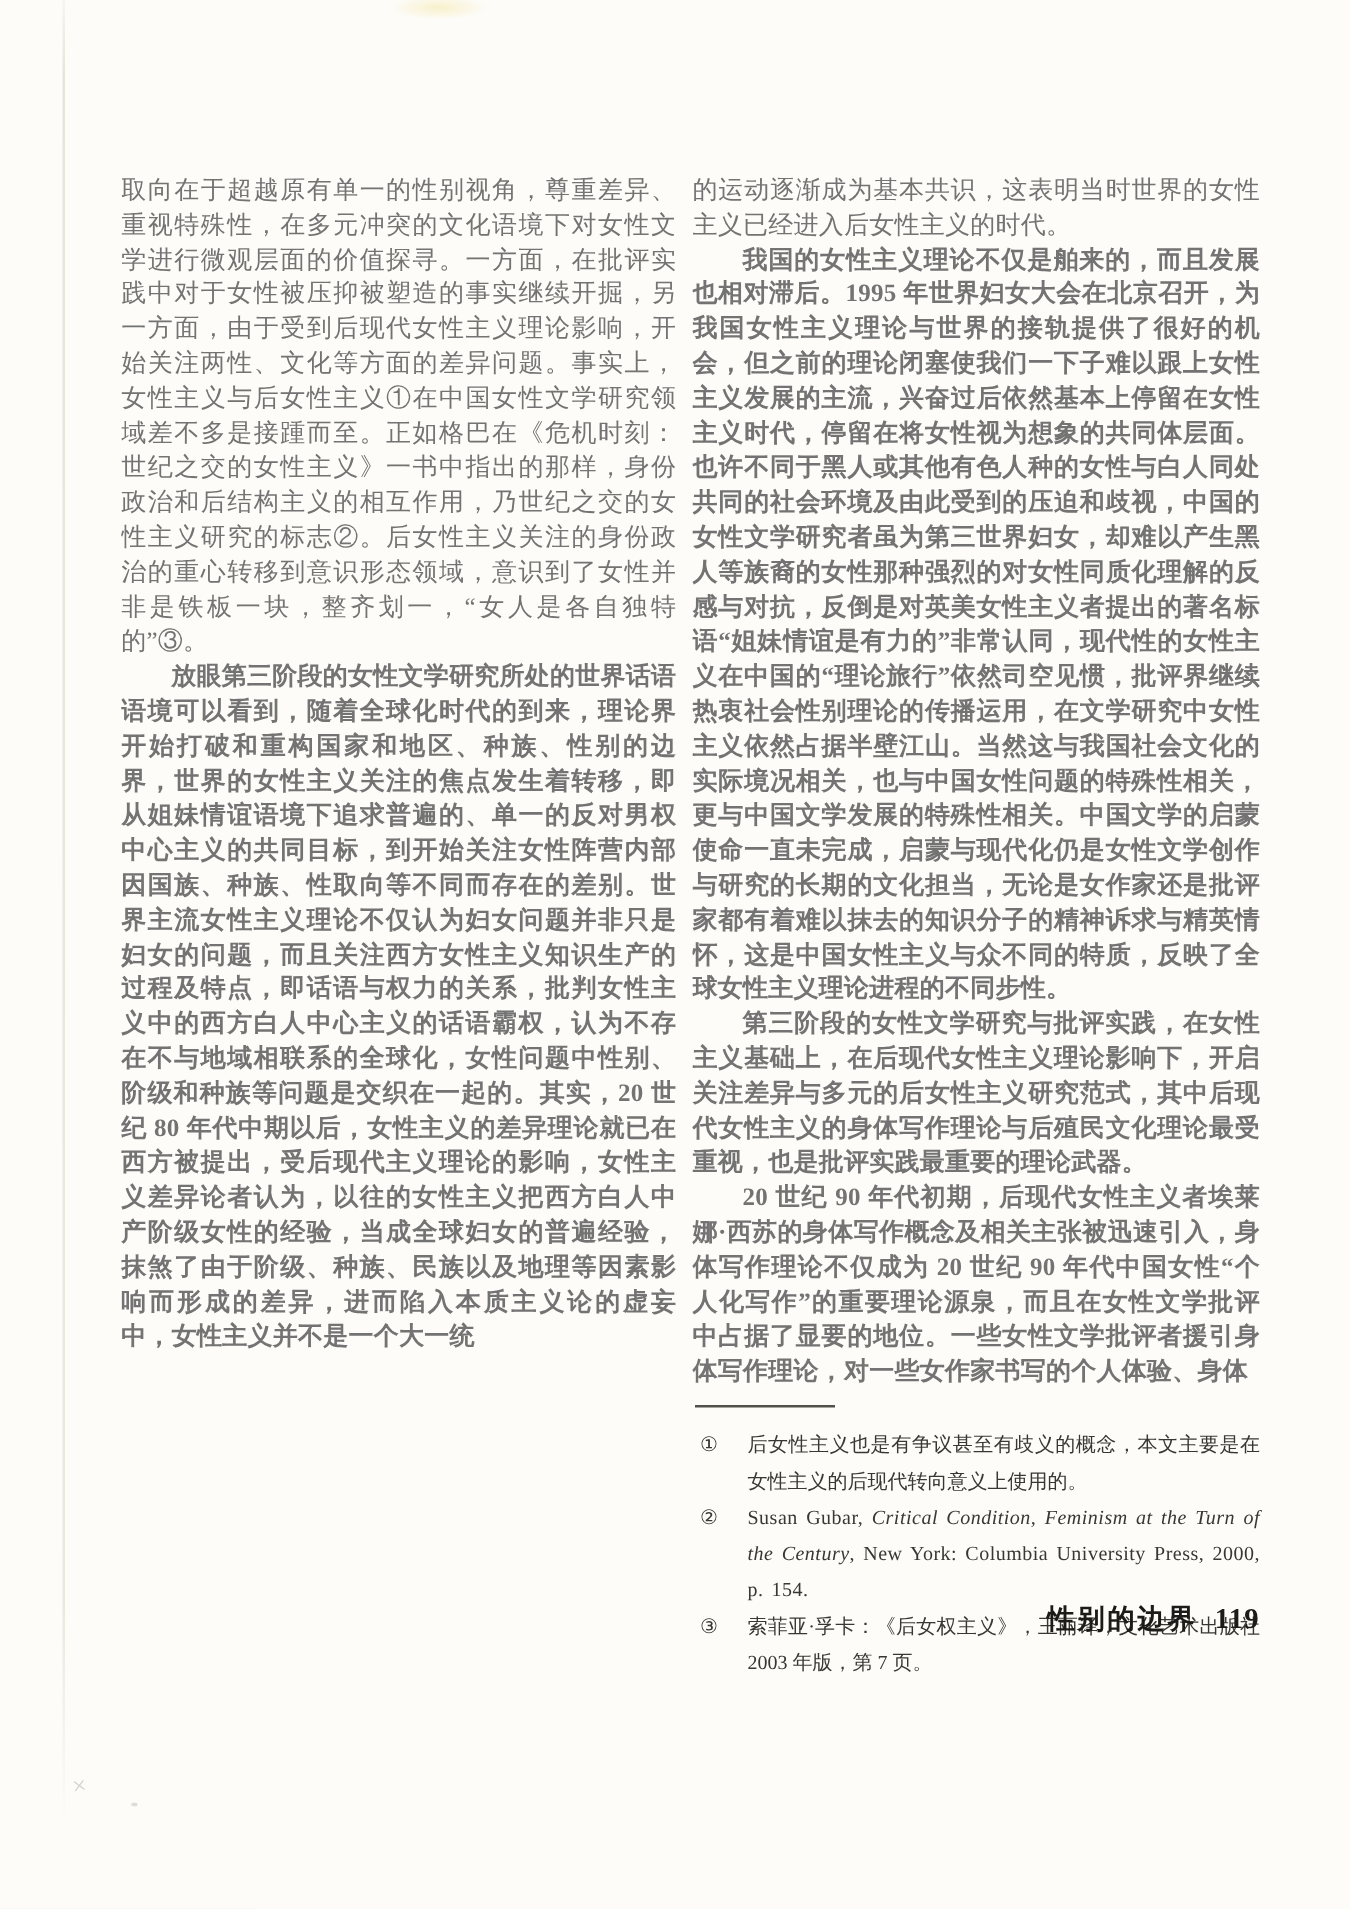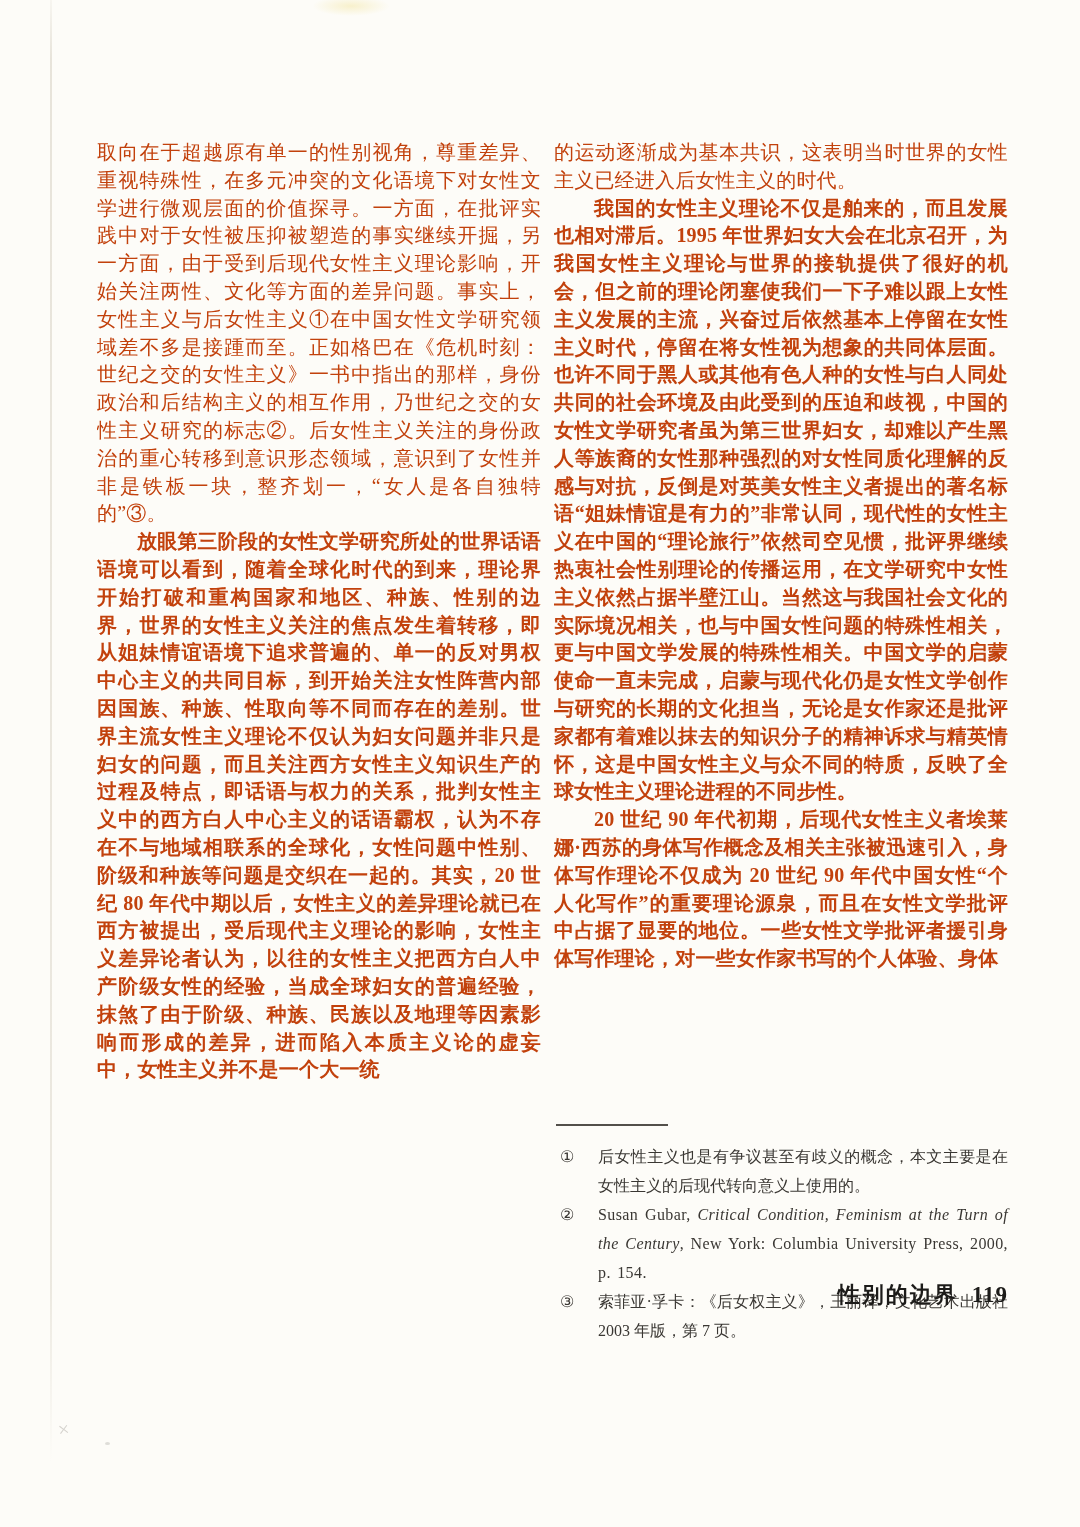--- a/index.html
+++ b/index.html
@@ -46,21 +46,21 @@
     left:105px; top:1442px;
     width:5px; height:3px;
     border-radius:50%;
     background:rgba(158,155,150,0.32);
   }
   
   .body-text{
     position:absolute;
     font-size:20px;
     line-height:27.8px;
-    color:#c2410c;
+    color:#737373;
     text-align:justify;
     text-justify:inter-ideograph;
     letter-spacing:0.2px;
     overflow:hidden;
   }
   .col-left{
     left:97px; top:139px;
     width:444px; height:1141px;
   }
   .col-right{
@@ -124,20 +124,21 @@
   <div class="scan-speck"></div>
 
   <div class="body-text col-left">
     <p>取向在于超越原有单一的性别视角，尊重差异、重视特殊性，在多元冲突的文化语境下对女性文学进行微观层面的价值探寻。一方面，在批评实践中对于女性被压抑被塑造的事实继续开掘，另一方面，由于受到后现代女性主义理论影响，开始关注两性、文化等方面的差异问题。事实上，女性主义与后女性主义①在中国女性文学研究领域差不多是接踵而至。正如格巴在《危机时刻：世纪之交的女性主义》一书中指出的那样，身份政治和后结构主义的相互作用，乃世纪之交的女性主义研究的标志②。后女性主义关注的身份政治的重心转移到意识形态领域，意识到了女性并非是铁板一块，整齐划一，“女人是各自独特的”③。</p>
     <p class="ind">放眼第三阶段的女性文学研究所处的世界话语语境可以看到，随着全球化时代的到来，理论界开始打破和重构国家和地区、种族、性别的边界，世界的女性主义关注的焦点发生着转移，即从姐妹情谊语境下追求普遍的、单一的反对男权中心主义的共同目标，到开始关注女性阵营内部因国族、种族、性取向等不同而存在的差别。世界主流女性主义理论不仅认为妇女问题并非只是妇女的问题，而且关注西方女性主义知识生产的过程及特点，即话语与权力的关系，批判女性主义中的西方白人中心主义的话语霸权，认为不存在不与地域相联系的全球化，女性问题中性别、阶级和种族等问题是交织在一起的。其实，20 世纪 80 年代中期以后，女性主义的差异理论就已在西方被提出，受后现代主义理论的影响，女性主义差异论者认为，以往的女性主义把西方白人中产阶级女性的经验，当成全球妇女的普遍经验，抹煞了由于阶级、种族、民族以及地理等因素影响而形成的差异，进而陷入本质主义论的虚妄中，女性主义并不是一个大一统</p>
   </div>
 
   <div class="body-text col-right">
     <p>的运动逐渐成为基本共识，这表明当时世界的女性主义已经进入后女性主义的时代。</p>
     <p class="ind">我国的女性主义理论不仅是舶来的，而且发展也相对滞后。1995 年世界妇女大会在北京召开，为我国女性主义理论与世界的接轨提供了很好的机会，但之前的理论闭塞使我们一下子难以跟上女性主义发展的主流，兴奋过后依然基本上停留在女性主义时代，停留在将女性视为想象的共同体层面。也许不同于黑人或其他有色人种的女性与白人同处共同的社会环境及由此受到的压迫和歧视，中国的女性文学研究者虽为第三世界妇女，却难以产生黑人等族裔的女性那种强烈的对女性同质化理解的反感与对抗，反倒是对英美女性主义者提出的著名标语“姐妹情谊是有力的”非常认同，现代性的女性主义在中国的“理论旅行”依然司空见惯，批评界继续热衷社会性别理论的传播运用，在文学研究中女性主义依然占据半壁江山。当然这与我国社会文化的实际境况相关，也与中国女性问题的特殊性相关，更与中国文学发展的特殊性相关。中国文学的启蒙使命一直未完成，启蒙与现代化仍是女性文学创作与研究的长期的文化担当，无论是女作家还是批评家都有着难以抹去的知识分子的精神诉求与精英情怀，这是中国女性主义与众不同的特质，反映了全球女性主义理论进程的不同步性。</p>
+    <p class="ind">第三阶段的女性文学研究与批评实践，在女性主义基础上，在后现代女性主义理论影响下，开启关注差异与多元的后女性主义研究范式，其中后现代女性主义的身体写作理论与后殖民文化理论最受重视，也是批评实践最重要的理论武器。</p>
     <p class="ind">20 世纪 90 年代初期，后现代女性主义者埃莱娜·西苏的身体写作概念及相关主张被迅速引入，身体写作理论不仅成为 20 世纪 90 年代中国女性“个人化写作”的重要理论源泉，而且在女性文学批评中占据了显要的地位。一些女性文学批评者援引身体写作理论，对一些女作家书写的个人体验、身体</p>
   </div>
 
   <div class="footnote-area">
     <div class="fn-divider"></div>
 
     <div class="fn">
       <span class="fn-marker">①</span>
       <span class="fn-text"><span>后女性主义也是有争议甚至有歧义的概念，本文主要是在女性主义的后现代转向意义上使用的。</span></span>
     </div>

